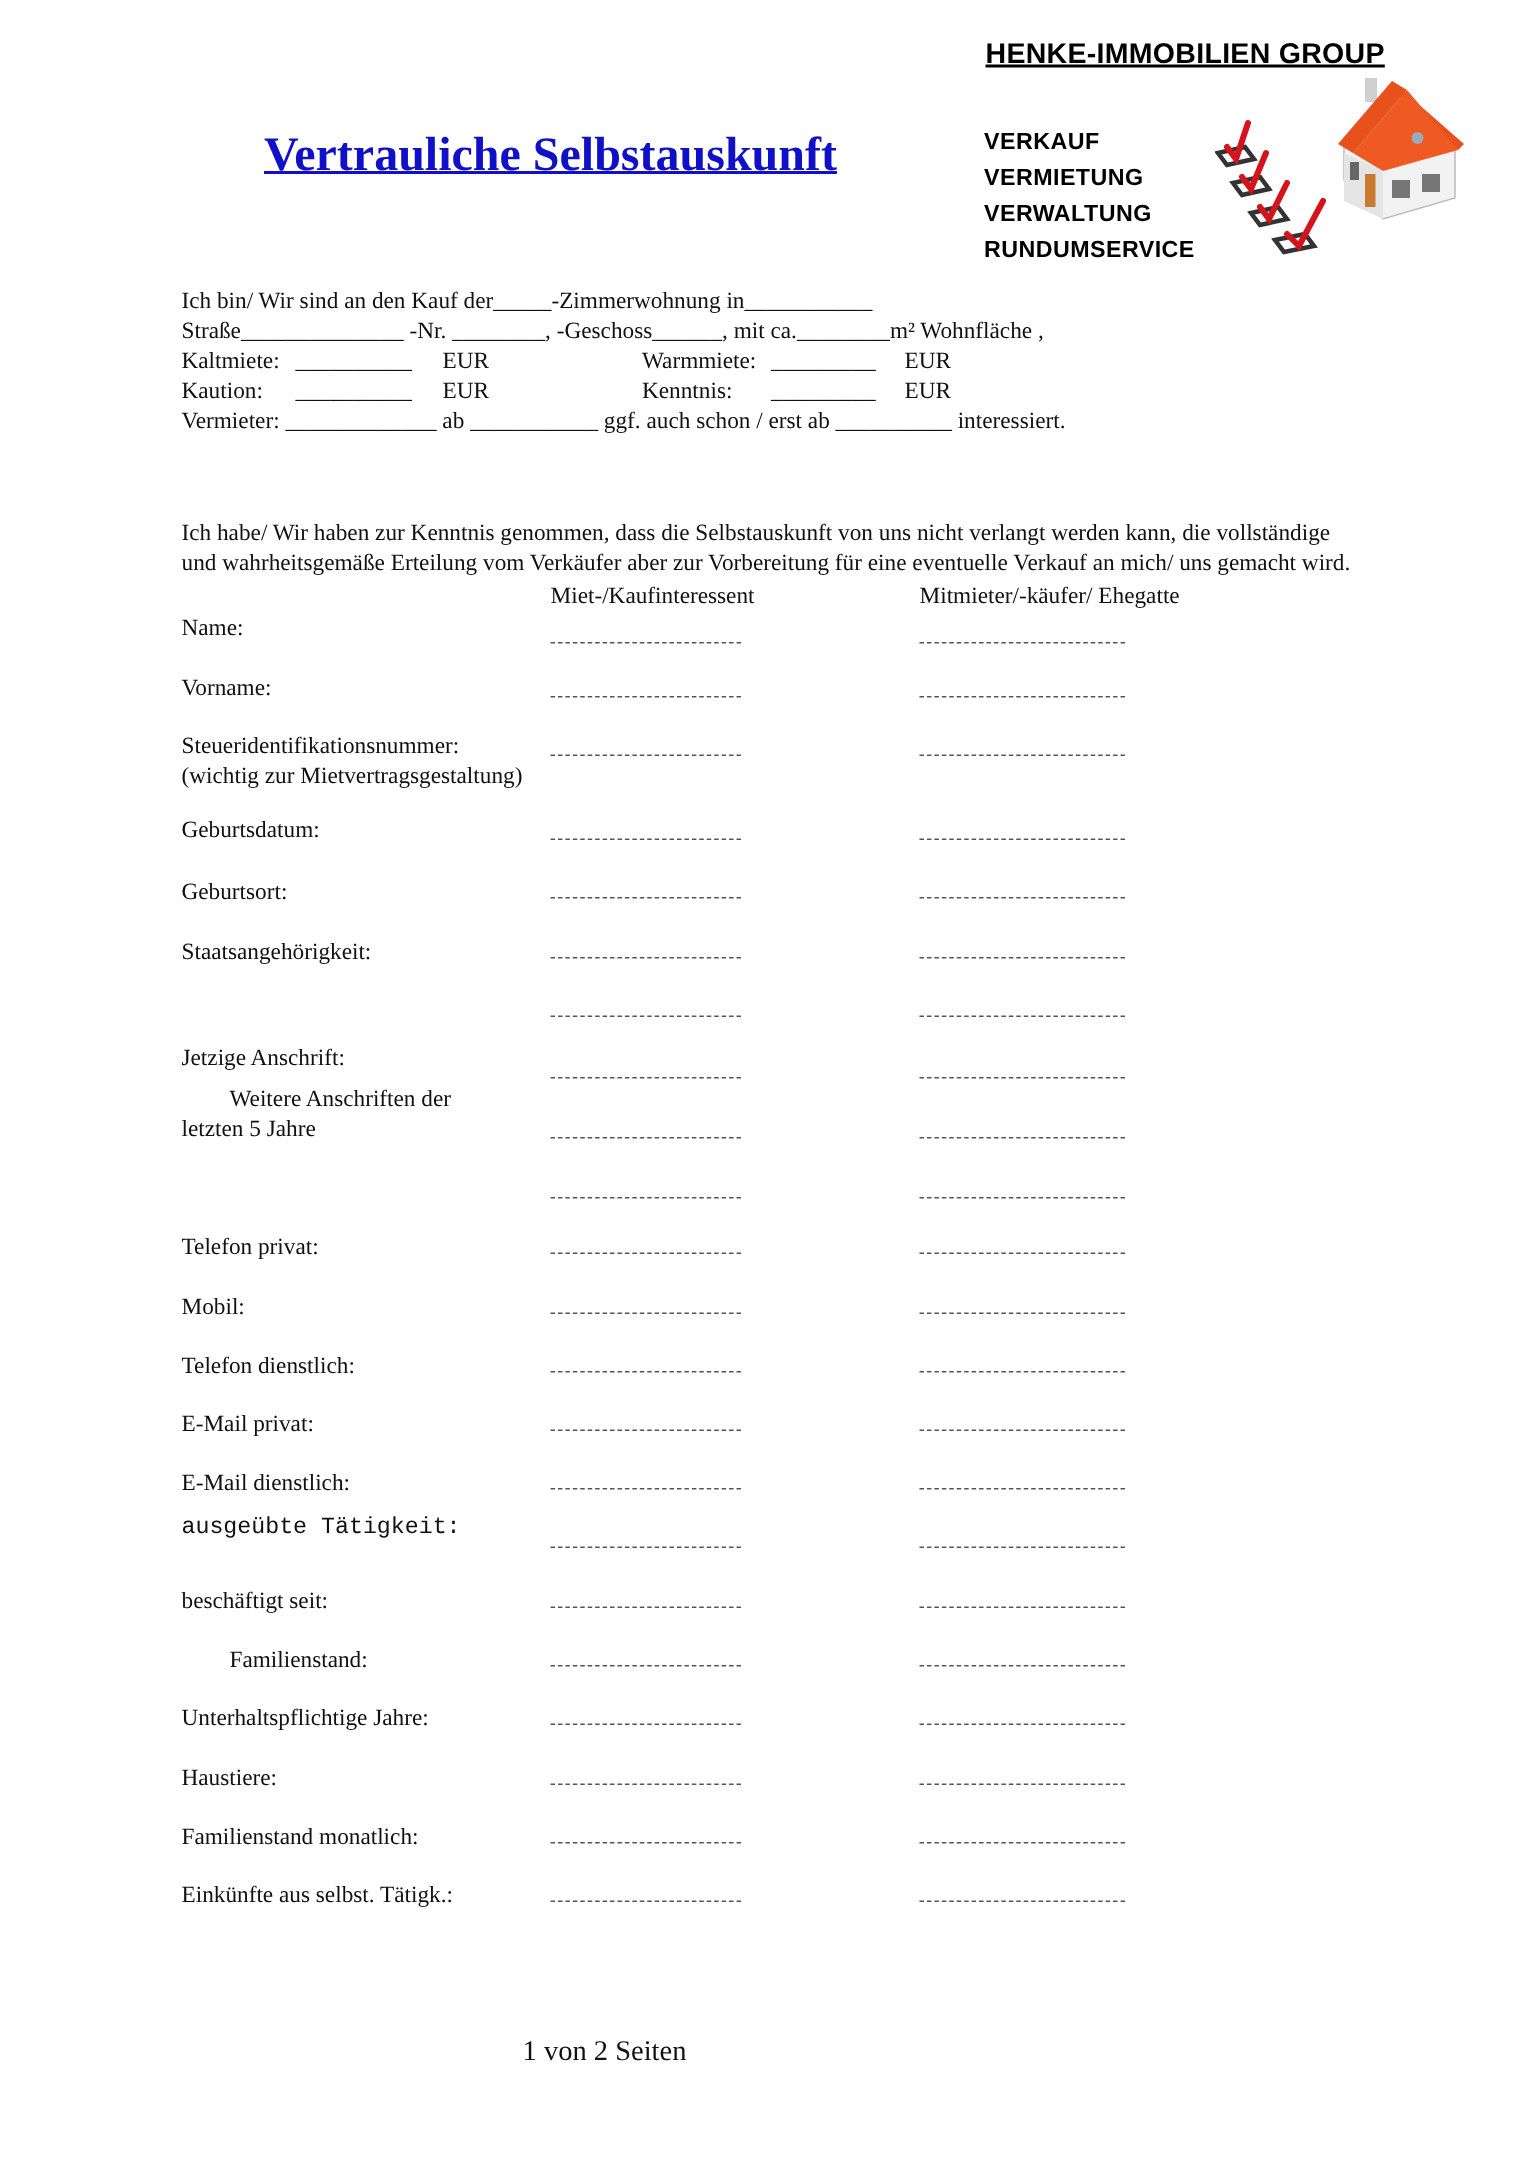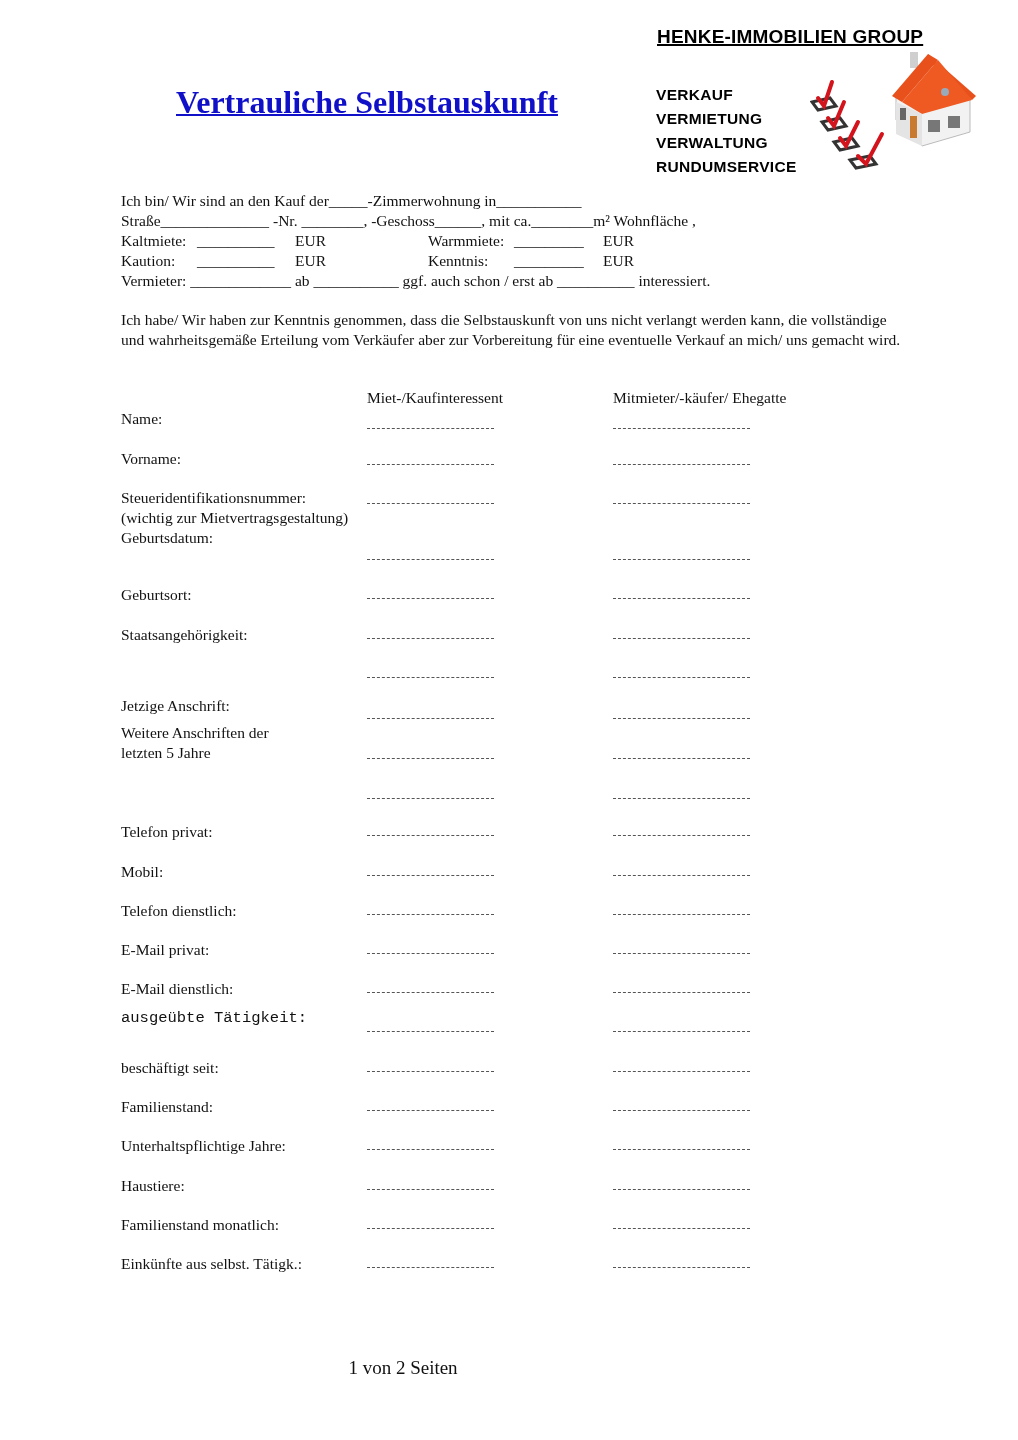--- a/index.html
+++ b/index.html
@@ -13,21 +13,21 @@
              font-weight: bold; font-size: 19px; text-decoration: underline;
              text-decoration-thickness: 2px; letter-spacing: 0.2px; color: #000; }
   .svc { left: 656px; font-family: "Liberation Sans", sans-serif; font-weight: bold;
          font-size: 15.5px; color: #000; letter-spacing: 0.3px; }
   #logo-art { left: 810px; top: 50px; width: 170px; height: 120px; }
 
   #title { left: 176px; top: 84px; font-family: "Liberation Serif", serif;
            font-weight: bold; font-size: 32px; color: #1010c8;
            text-decoration: underline; text-decoration-thickness: 2px; }
 
-  .para { left: 121px; width: 780px; white-space: normal; font-size: 15.5px; line-height: 20px; }
+  .para { left: 121px; width: 780px; white-space: normal; font-size: 15.5px; line-height: 20px; margin-top: 36px; }
 
   .colhead { font-size: 15.5px; }
   .flabel { left: 121px; font-size: 15.5px; line-height: 20px; }
   .blank { display: inline-block; width: 127px; border-bottom: 1px dashed #555; height: 1px; }
   .blank-b { width: 137px; }
 
   #footer { left: 0; width: 806px; text-align: center; top: 1357px; font-size: 19px; }
 </style>
 </head>
 <body>
@@ -103,21 +103,21 @@
       <div class="abs blank" style="left: 367px; top: 463px;"></div>
       <div class="abs blank blank-b" style="left: 613px; top: 463px;"></div>
     </div>
     <div>
       <div class="abs flabel" style="top: 488px;">Steueridentifikationsnummer:</div>
       <div class="abs flabel" style="top: 508px;">(wichtig zur Mietvertragsgestaltung)</div>
       <div class="abs blank" style="left: 367px; top: 502px;"></div>
       <div class="abs blank blank-b" style="left: 613px; top: 502px;"></div>
     </div>
     <div>
-      <div class="abs flabel" style="top: 528px;">Geburtsdatum:</div>
+      <div class="abs flabel" style="top: 544px;">Geburtsdatum:</div>
       <div class="abs blank" style="left: 367px; top: 558px;"></div>
       <div class="abs blank blank-b" style="left: 613px; top: 558px;"></div>
     </div>
     <div>
       <div class="abs flabel" style="top: 585px;">Geburtsort:</div>
       <div class="abs blank" style="left: 367px; top: 597px;"></div>
       <div class="abs blank blank-b" style="left: 613px; top: 597px;"></div>
     </div>
     <div>
       <div class="abs flabel" style="top: 625px;">Staatsangehörigkeit:</div>
@@ -127,21 +127,21 @@
     <div>
       <div class="abs flabel" style="top: 696px;">Jetzige Anschrift:</div>
       <div class="abs blank" style="left: 367px; top: 676px;"></div>
       <div class="abs blank blank-b" style="left: 613px; top: 676px;"></div>
     </div>
     <div>
       <div class="abs blank" style="left: 367px; top: 717px;"></div>
       <div class="abs blank blank-b" style="left: 613px; top: 717px;"></div>
     </div>
     <div>
-      <div class="abs flabel" style="top: 723px;">Weitere Anschriften der</div>
+      <div class="abs flabel" style="top: 723px; margin-left: 32px;">Weitere Anschriften der</div>
       <div class="abs flabel" style="top: 743px;">letzten 5 Jahre</div>
       <div class="abs blank" style="left: 367px; top: 757px;"></div>
       <div class="abs blank blank-b" style="left: 613px; top: 757px;"></div>
     </div>
     <div>
       <div class="abs blank" style="left: 367px; top: 797px;"></div>
       <div class="abs blank blank-b" style="left: 613px; top: 797px;"></div>
     </div>
     <div>
       <div class="abs flabel" style="top: 822px;">Telefon privat:</div>
@@ -172,21 +172,21 @@
       <div class="abs flabel" style="top: 1008px; font-family: Liberation Mono, monospace;">ausgeübte Tätigkeit:</div>
       <div class="abs blank" style="left: 367px; top: 1030px;"></div>
       <div class="abs blank blank-b" style="left: 613px; top: 1030px;"></div>
     </div>
     <div>
       <div class="abs flabel" style="top: 1058px;">beschäftigt seit:</div>
       <div class="abs blank" style="left: 367px; top: 1070px;"></div>
       <div class="abs blank blank-b" style="left: 613px; top: 1070px;"></div>
     </div>
     <div>
-      <div class="abs flabel" style="top: 1097px;">Familienstand:</div>
+      <div class="abs flabel" style="top: 1097px; margin-left: 32px;">Familienstand:</div>
       <div class="abs blank" style="left: 367px; top: 1109px;"></div>
       <div class="abs blank blank-b" style="left: 613px; top: 1109px;"></div>
     </div>
     <div>
       <div class="abs flabel" style="top: 1136px;">Unterhaltspflichtige Jahre:</div>
       <div class="abs blank" style="left: 367px; top: 1148px;"></div>
       <div class="abs blank blank-b" style="left: 613px; top: 1148px;"></div>
     </div>
     <div>
       <div class="abs flabel" style="top: 1176px;">Haustiere:</div>

